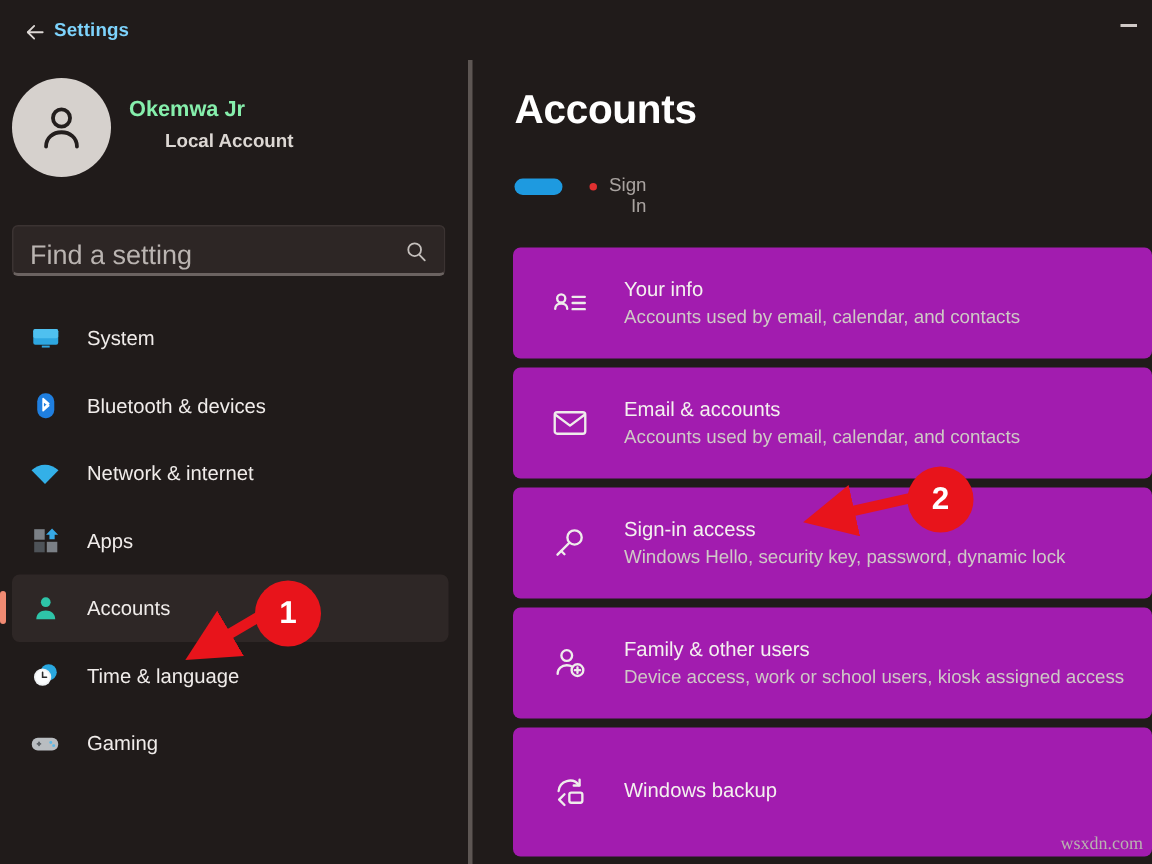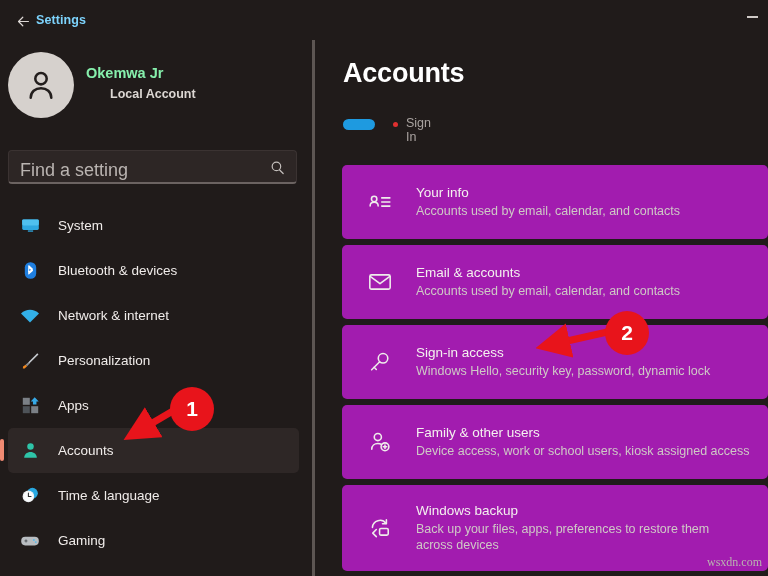--- a/index.html
+++ b/index.html
@@ -83,21 +83,21 @@
   }
   .signin-row { position: absolute; left: 13px; top: 76px; height: 20px; }
   .blue-pill {
     position: absolute; left: 0; top: 3px; width: 32px; height: 11px;
     border-radius: 6px; background: #1e9ae0;
   }
   .red-dot {
     position: absolute; left: 50px; top: 6px; width: 5px; height: 5px;
     border-radius: 50%; background: #e03030;
   }
-  .signin-text { position: absolute; left: 63px; top: 0px; font-size: 12.5px; color: #a9a3a0; }
+  .signin-text { position: absolute; left: 63px; top: 0px; font-size: 12.5px; color: #a9a3a0; text-align: right; }
 
   .cards { position: absolute; left: 12px; top: 125px; width: 426px; }
   .card {
     position: relative; width: 426px; background: #a21caf;
     border-radius: 5px; margin-bottom: 6px;
     display: flex; align-items: center;
   }
   .card-ico {
     width: 34px; height: 34px; margin-left: 21px; flex: none;
     display: flex; align-items: center; justify-content: center;
@@ -182,30 +182,20 @@
 
       <div class="navitem">
         <span class="nav-ico">
           <svg viewBox="0 0 24 24" width="22" height="22">
             <path d="M2.2 9.2C5 6.6 8.4 5.2 12 5.2s7 1.4 9.8 4L12 19.2z" fill="#33b0e8"></path>
           </svg>
         </span>
         <span class="nav-label">Network &amp; internet</span>
       </div>
 
-      <div class="navitem">
-        <span class="nav-ico">
-          <svg viewBox="0 0 24 24" width="22" height="22">
-            <path d="M20 3.6l1.2 1.2-10 10-1.2-1.2z" fill="#c9cdd2"></path>
-            <path d="M10.6 13.1l1.3 1.3-3.1 3.4-1.6-1.6z" fill="#8b9096"></path>
-            <path d="M7.2 16.2l1.6 1.6-2.6 2.5-2.0-.2.2-2z" fill="#f0871f"></path>
-          </svg>
-        </span>
-        <span class="nav-label">Personalization</span>
-      </div>
 
       <div class="navitem">
         <span class="nav-ico">
           <svg viewBox="0 0 24 24" width="21" height="21">
             <rect x="3.2" y="3.2" width="8" height="8" fill="#7b8086"></rect>
             <rect x="12.8" y="12.8" width="8" height="8" fill="#7b8086"></rect>
             <rect x="3.2" y="12.8" width="8" height="8" fill="#4e5358"></rect>
             <path d="M16.8 2.6l4.6 4.8h-2.6v3.4h-4v-3.4h-2.6z" fill="#36a9e6"></path>
           </svg>
         </span>
@@ -324,21 +314,20 @@
         <span class="card-ico">
           <svg viewBox="0 0 24 24" width="26" height="26" fill="none" stroke="#efeceb" stroke-width="1.45" stroke-linecap="round" stroke-linejoin="round">
             <path d="M5 11.4A7 7 0 0 1 17.6 7.8"></path>
             <path d="M17.9 4.4v3.6h-3.6"></path>
             <path d="M8.6 13.4l-3.3 3.3 3.3 3.3"></path>
             <rect x="11.6" y="12.4" width="8" height="6.2" rx="1.2"></rect>
           </svg>
         </span>
         <span class="card-txt" style="max-width:315px">
           <span class="card-title" style="display:block">Windows backup</span>
-          <span class="card-sub" style="display:block">Back up your files, apps, preferences to restore them across devices</span>
         </span>
       </div>
 
     </div>
   </div>
 
   <svg class="anno" style="left:110px; top:385px; width:110px; height:60px" viewBox="0 0 110 60">
     <defs>
       <marker id="ah1" markerWidth="5" markerHeight="5" refX="3.6" refY="2.5" orient="auto">
         <path d="M0 0 L5 2.5 L0 5 z" fill="#e8141b"></path>

